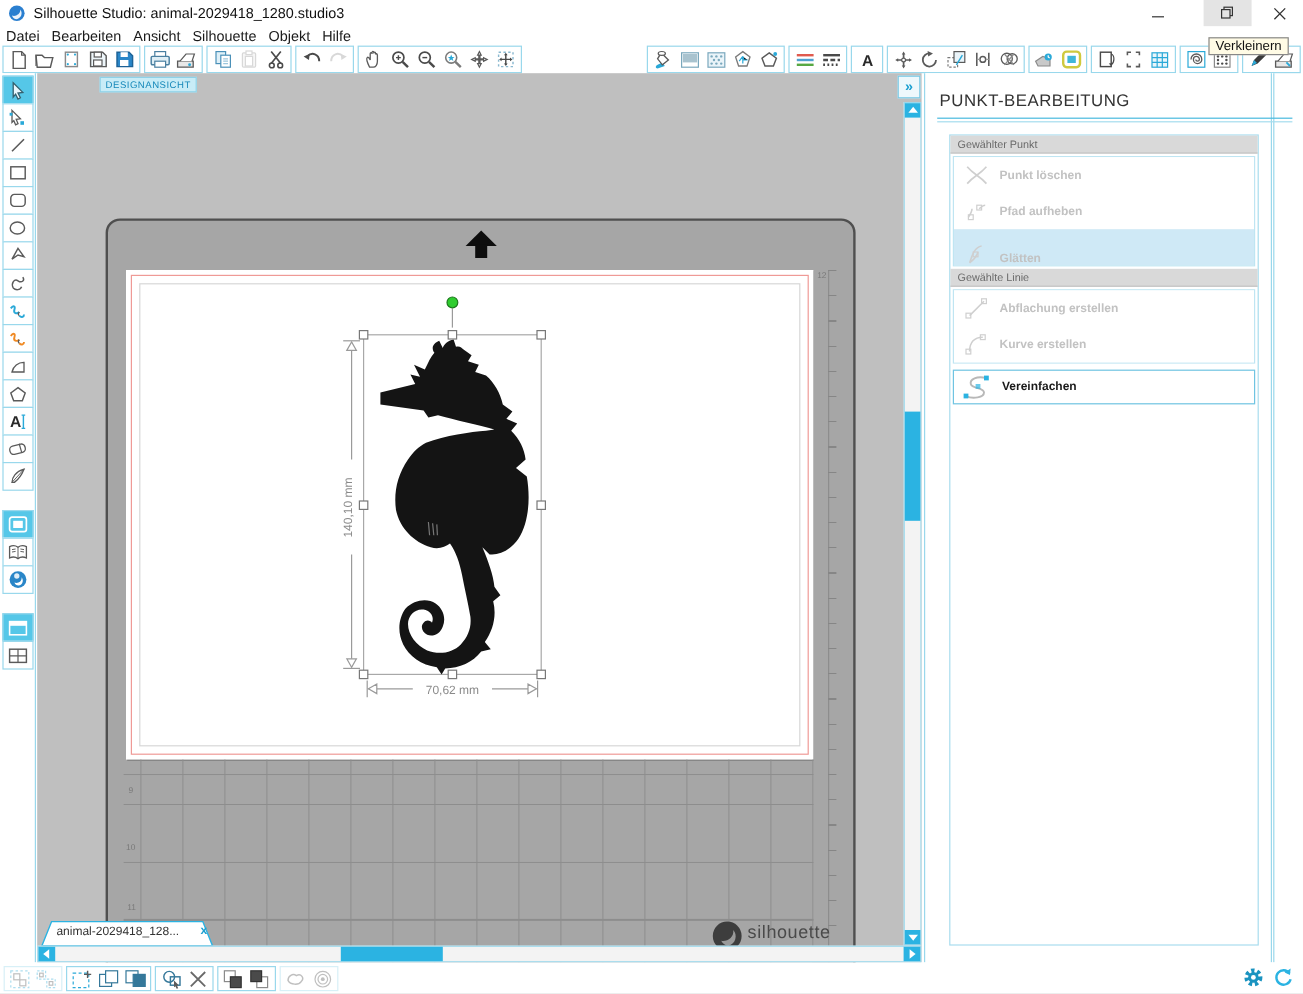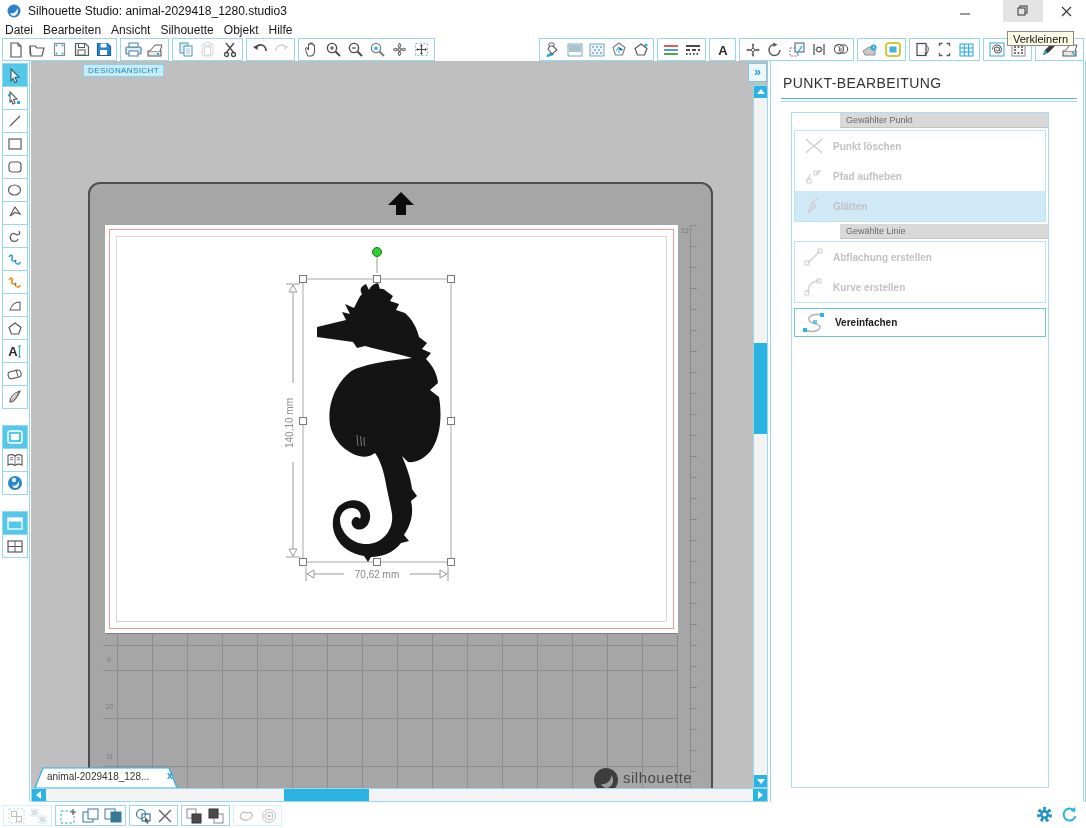--- a/index.html
+++ b/index.html
@@ -63,29 +63,29 @@
   .vthumb { position:absolute; left:0; top:257px; width:13px; height:91px; background:#2bb3e2; }
   .expand-btn { position:absolute; left:717px; top:2px; width:19px; height:19px; background:#eef8fc; border:1px solid #79c9e4;
       color:#1b9fd0; font-weight:bold; font-size:12px; text-align:center; line-height:17px; z-index:21; }
 
   
   .tab-wrap { position:absolute; left:0px; top:706px; width:200px; height:22px; z-index:15; }
   .tab-label { position:absolute; left:16px; top:4px; font-size:10px; color:#333; }
   .tab-close { position:absolute; left:136px; top:3px; font-size:10px; font-weight:bold; color:#1b9fd0; }
 
   
-  .panel { position:absolute; left:770px; top:61px; width:316px; height:741px; background:#fff; border-left:1px solid #99d8ec; border-right:3px double #99d8ec; }
+  .panel { position:absolute; left:770px; top:61px; width:292px; height:741px; background:#fff; border-left:1px solid #99d8ec; border-right:3px double #99d8ec; }
   .panel-title { position:absolute; left:12px; top:14px; font-size:14px; color:#333; letter-spacing:.4px; }
   .panel-rule1 { position:absolute; left:10px; top:37px; width:296px; height:1px; background:#49bade; }
   .panel-rule2 { position:absolute; left:10px; top:40px; width:296px; height:1px; background:#a5dcee; }
   .panel-box { position:absolute; left:20px; top:51px; width:258px; height:676px; border:1px solid #a8dcee; }
-  .sec-header { height:15px; background:#d9d9d9; border-bottom:1px solid #c4c4c4; font-size:9px; color:#6a6a6a; padding:2px 0 0 6px;margin-left:48px; }
+  .sec-header { height:15px; background:#d9d9d9; border-bottom:1px solid #c4c4c4; font-size:9px; color:#6a6a6a; padding:2px 0 0 6px; }
   .btn-list { margin:2px; border:1px solid #bfe5f2; }
   .p-btn { height:30px; display:flex; align-items:center; gap:8px; padding-left:8px; background:#fff; }
-  .p-btn.hl { background:#cfe9f6; }
+  .p-btn.hl { background:#cfe9f6;align-items:flex-end; }
   .p-btn .lbl { font-size:10px; color:#c2c2c2; font-weight:bold; }
   .action-btn { margin:5px 2px 0 2px; height:29px; border:1px solid #6fc4e2; display:flex; align-items:center; gap:8px; padding-left:6px; background:#fff;text-align:center; }
   .action-btn .lbl { font-size:10px; color:#1a1a1a; font-weight:bold; }
 
   
   .bottombar { position:absolute; left:0; top:802px; width:1086px; height:26px; background:#fff; }
   .bb-groups { position:absolute; left:3px; top:3px; display:flex; gap:3px; }
   .bg { display:flex; align-items:center; gap:5px; padding:1px 4px; border:1px solid #99d8ec; height:21px; background:#fff; }
   .faded { opacity:.38; }
   .br-icons { position:absolute; right:8px; top:4px; display:flex; gap:8px; }

